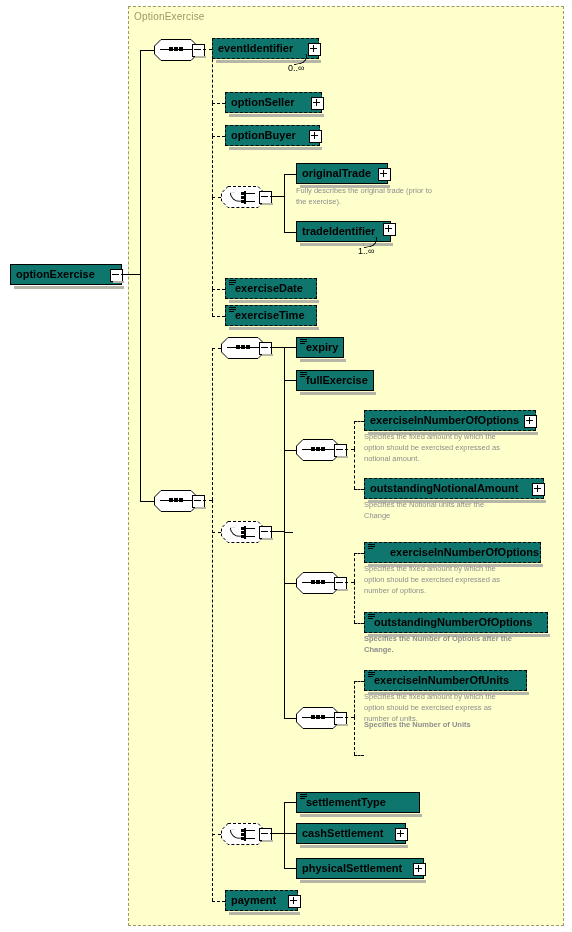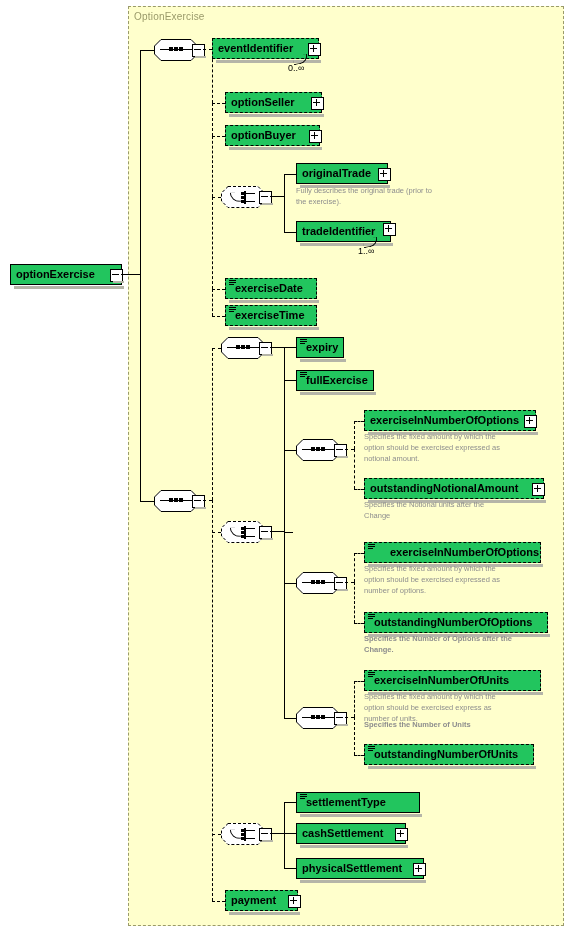--- a/index.html
+++ b/index.html
@@ -14,21 +14,21 @@
 
   
   .ln{position:absolute;background:#000;}
   .ln.h{height:1px;}
   .ln.v{width:1px;}
   .dln{position:absolute;}
   .dln.h{height:0;border-top:1px dashed #000;}
   .dln.v{width:0;border-left:1px dashed #000;}
 
   
-  .el{position:absolute;box-sizing:border-box;background:#22c55e;
+  .el{position:absolute;box-sizing:border-box;background:#0f766e;
       height:21px;display:flex;align-items:center;white-space:nowrap;}
   .el .nm{font-size:11px;font-weight:bold;color:#000;padding:0 4px 0 5px;line-height:21px;}
   .el.req{border:1px solid #000;}
   .el.opt{border:1px dashed #000;}
   .el .shadow{position:absolute;left:3px;top:21px;right:-3px;height:3px;background:#b5b5a8;}
 
   
   .simple{position:absolute;left:3px;top:1px;width:7px;height:6px;}
   .simple i{display:block;height:1px;background:#000;margin-bottom:1px;}
   .simple i:nth-child(1){width:7px;}
@@ -388,42 +388,33 @@
   </div>
   <div class="edge-tgl minus" style="left:334px;top:712px;">
       <div class="sh"></div>
     </div>
   <div class="dln h" style="left:345px;top:717px;width:9px;"></div>
   <div class="dln v" style="left:354px;top:681px;height:36px;"></div>
   <div class="dln v" style="left:354px;top:717px;height:38px;"></div>
   <div class="dln h" style="left:354px;top:681px;width:10px;"></div>
   <div class="dln h" style="left:354px;top:755px;width:10px;"></div>
 
-  <div class="el opt" style="left:364px;top:670px;width:177px;">
+  <div class="el opt" style="left:364px;top:670px;width:163px;">
     <div class="simple">
         <i></i>
         <i></i>
         <i></i>
       </div>
     <span class="nm" style="padding-left:9px;">exerciseInNumberOfUnits</span>
     <div class="shadow"></div>
   </div>
   <div class="anno" style="left:364px;top:691px;width:180px;">Specifies the fixed amount by which the
 option should be exercised express as
 number of units.</div>
 
-  <div class="el opt" style="left:364px;top:744px;width:170px;">
-    <div class="simple">
-        <i></i>
-        <i></i>
-        <i></i>
-      </div>
-    <span class="nm" style="padding-left:9px;">outstandingNumberOfUnits</span>
-    <div class="shadow"></div>
-  </div>
   <div class="anno" style="left:364px;top:719px;width:180px;font-weight:bold;">Specifies the Number of Units</div>
 
   <div class="comp" style="left:221px;top:823px;">
     <div class="sh"></div>
     <div class="body"></div>
     <svg class="edge" viewBox="0 0 44 22" preserveAspectRatio="none">
       <polygon points="7,0.5 37,0.5 43.5,7 43.5,15 37,21.5 7,21.5 0.5,15 0.5,7" fill="none" stroke="#000" stroke-width="1" stroke-dasharray="3,2"></polygon>
     </svg>
     <div class="ch-arc"></div>
     <div class="ch-bar"></div>

